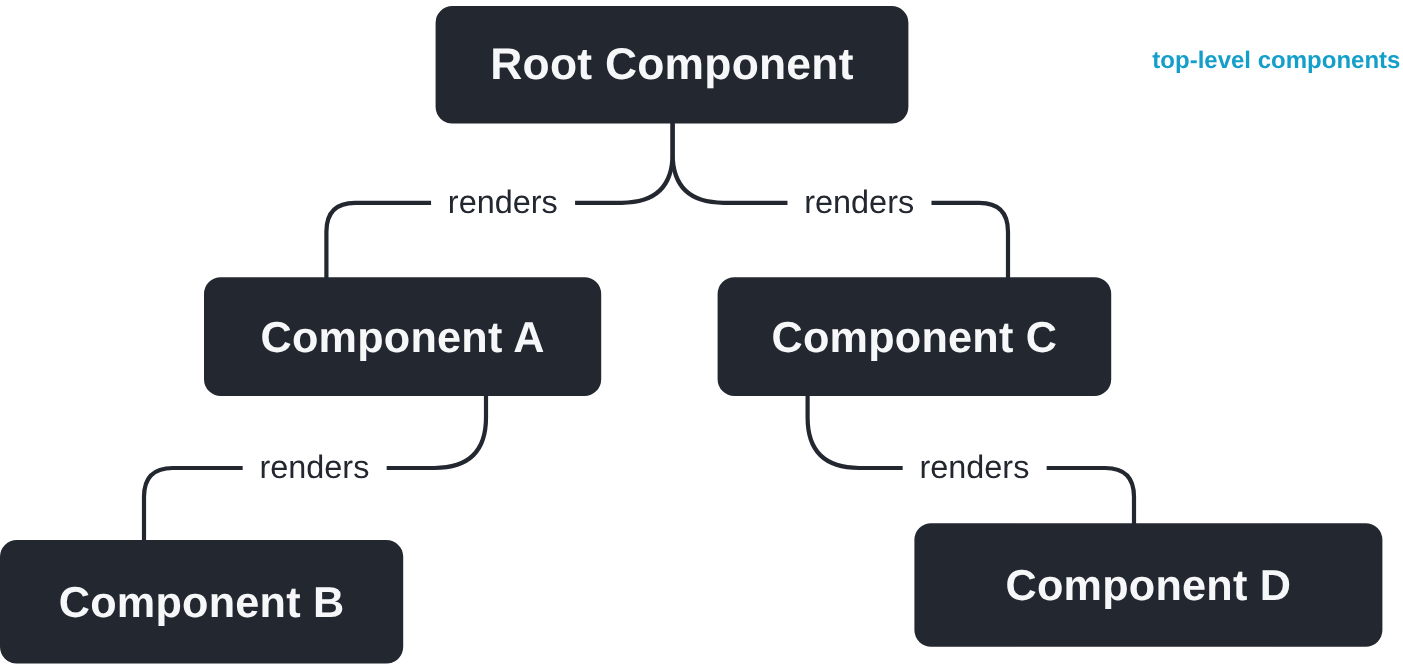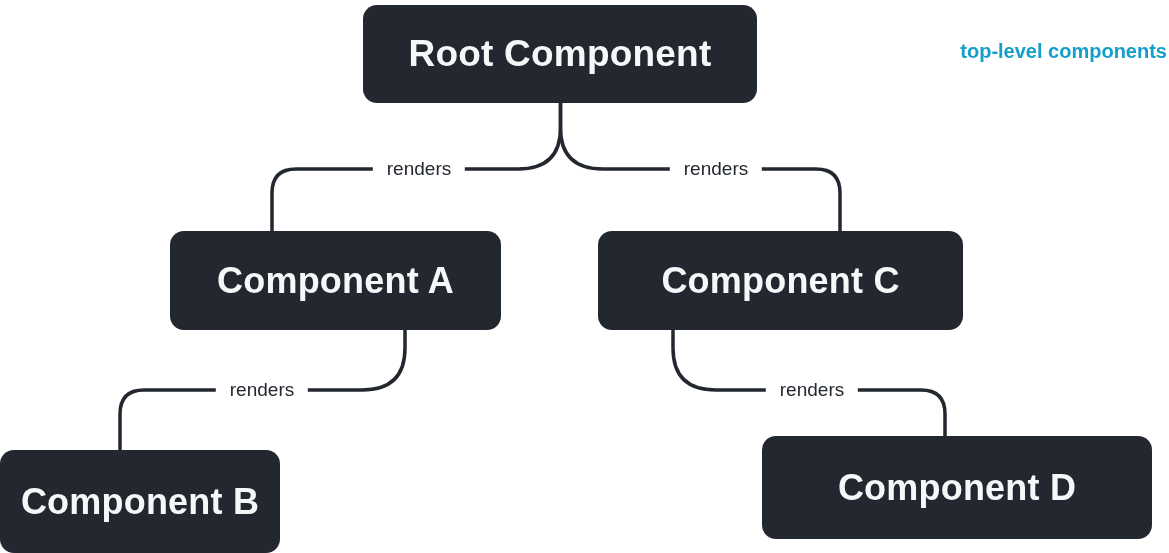--- a/index.html
+++ b/index.html
@@ -24,27 +24,27 @@
   .edges path{
     fill:none;stroke:var(--line);stroke-width:3.5;stroke-linecap:round;
   }
   .node{
     position:absolute;background:var(--node-fill);color:var(--node-text);
     border-radius:14px;display:flex;align-items:center;justify-content:center;
     font-size:36px;font-weight:600;letter-spacing:0.2px;
   }
   .node-root{left:363px;top:5px;width:394px;height:98px;font-size:37px;}
   .node-a{left:170px;top:231px;width:331px;height:99px;}
-  .node-c{left:598px;top:231px;width:365px;height:99px;}
-  .node-b{left:0px;top:450px;width:280px;height:103px;}
+  .node-c{left:598px;top:231px;width:328px;height:99px;}
+  .node-b{left:0px;top:450px;width:336px;height:103px;}
   .node-d{left:726px;top:436px;width:390px;height:103px;margin-left:36px;}
   .edge-label{
     position:absolute;transform:translate(-50%,-50%);
     background:var(--bg);color:var(--line);
-    font-size:19px;font-weight:500;padding:2px 14px;white-space:nowrap;
+    font-size:27px;font-weight:500;padding:2px 14px;white-space:nowrap;
   }
   .edge-label-1{left:419px;top:169px;}
   .edge-label-2{left:716px;top:169px;}
   .edge-label-3{left:262px;top:390px;}
   .edge-label-4{left:812px;top:390px;}
   .annotation{
     position:absolute;color:var(--annotation);
     font-size:20px;font-weight:700;white-space:nowrap;
   }
   .annotation-top{right:2px;top:40px;}

